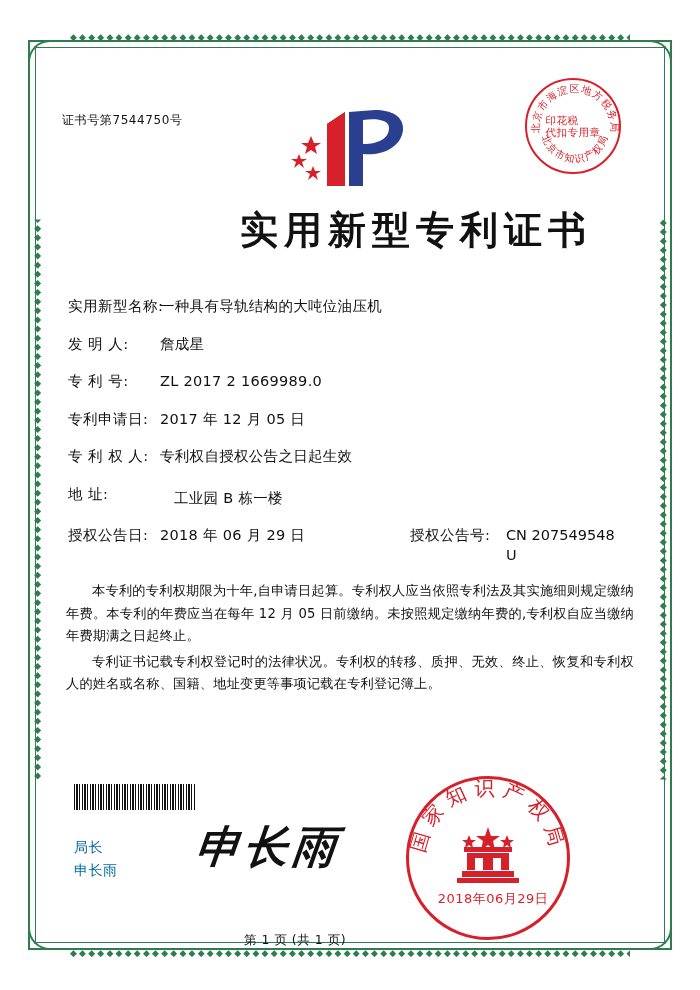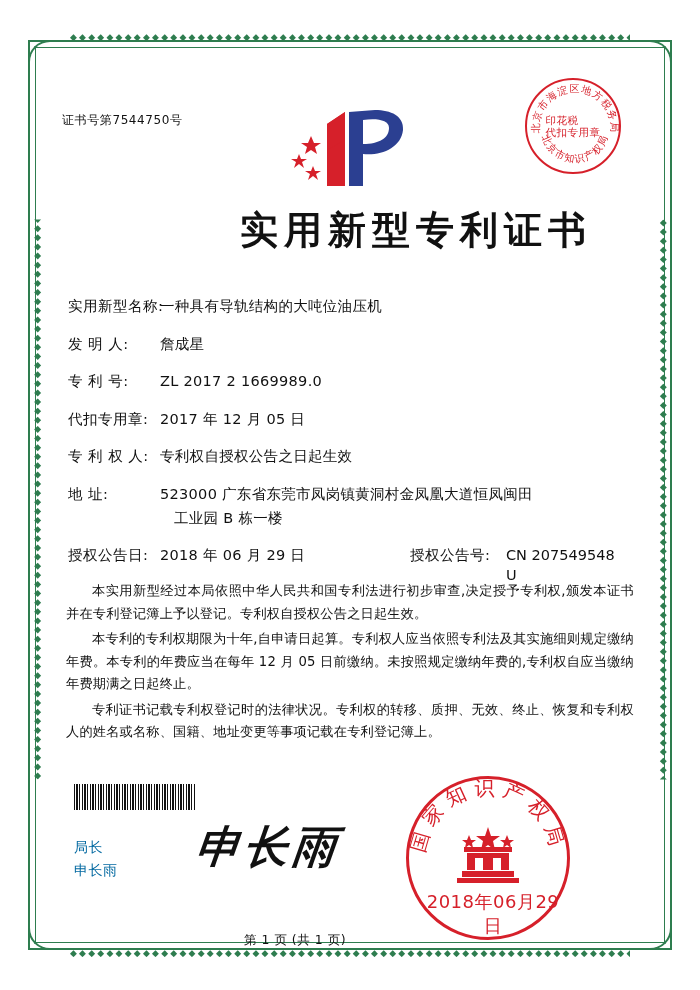--- a/index.html
+++ b/index.html
@@ -218,21 +218,21 @@
     border: 3px solid #d6202a;
     border-radius: 50%;
     box-sizing: border-box;
     color: #d6202a;
   }
   .seal-date {
     position: absolute;
     left: 418px; top: 890px;
     width: 150px;
     text-align: center;
-    font-size: 18px;
+    font-size: 13px;
     color: #d6202a;
     letter-spacing: 0.5px;
   }
 
   
   .footer {
     position: absolute;
     left: 0; top: 932px;
     width: 590px;
     text-align: center;
@@ -306,48 +306,46 @@
       <div class="field-label">发 明 人:</div>
       <div class="field-value">詹成星</div>
     </div>
 
     <div class="field-row">
       <div class="field-label">专 利 号:</div>
       <div class="field-value">ZL 2017 2 1669989.0</div>
     </div>
 
     <div class="field-row">
-      <div class="field-label">代扣专用章:</div>
+      <div class="field-label">专利申请日:</div>
       <div class="field-value">2017 年 12 月 05 日</div>
     </div>
 
     <div class="field-row">
       <div class="field-label">专 利 权 人:</div>
       <div class="field-value">专利权自授权公告之日起生效</div>
     </div>
 
     <div class="field-row">
       <div class="field-label">地    址:</div>
       <div class="field-value">
-        <span>523000 广东省东莞市凤岗镇黄洞村金凤凰大道恒凤闽田</span>
         <span class="cont-line">工业园 B 栋一楼</span>
       </div>
     </div>
 
     <div class="field-row pair">
       <div class="field-label">授权公告日:</div>
       <div class="field-value">2018 年 06 月 29 日</div>
       <div class="field-label2">授权公告号:</div>
       <div class="field-value2">CN 207549548 U</div>
     </div>
 
   </div>
 
   <div class="body-text">
-    <p>本实用新型经过本局依照中华人民共和国专利法进行初步审查,决定授予专利权,颁发本证书并在专利登记簿上予以登记。专利权自授权公告之日起生效。</p>
     <p>本专利的专利权期限为十年,自申请日起算。专利权人应当依照专利法及其实施细则规定缴纳年费。本专利的年费应当在每年 12 月 05 日前缴纳。未按照规定缴纳年费的,专利权自应当缴纳年费期满之日起终止。</p>
     <p>专利证书记载专利权登记时的法律状况。专利权的转移、质押、无效、终止、恢复和专利权人的姓名或名称、国籍、地址变更等事项记载在专利登记簿上。</p>
   </div>
 
   <div class="barcode"></div>
 
   <div class="sig-label">
     <div>局长</div>
     <div>申长雨</div>
   </div>

